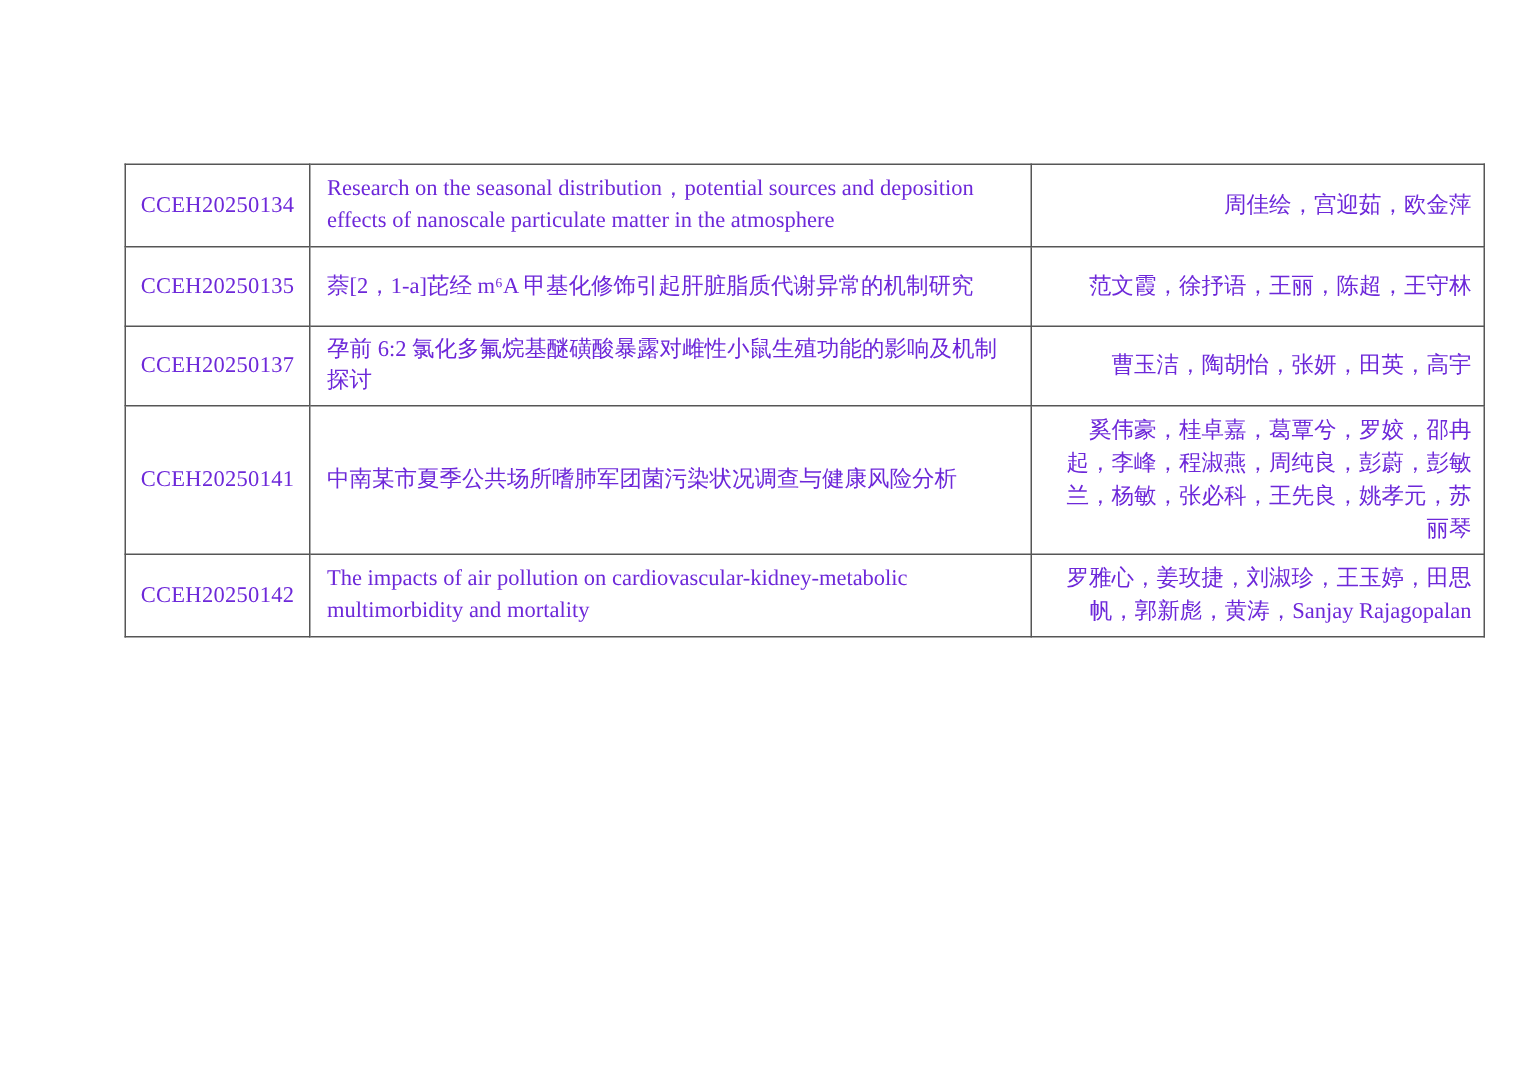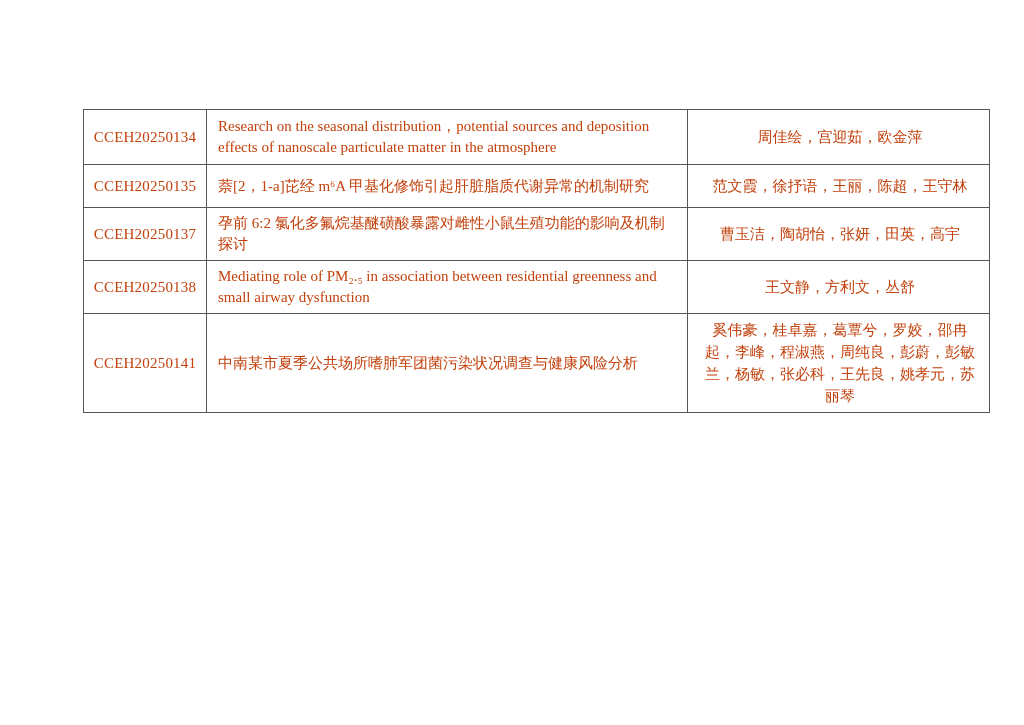--- a/index.html
+++ b/index.html
@@ -15,28 +15,28 @@
     background: #ffffff;
     font-family: "Liberation Serif", "DejaVu Serif", serif;
   }
   table.papers {
     position: absolute;
     left: 83px;
     top: 109px;
     width: 906px;
     border-collapse: collapse;
     table-layout: fixed;
-    color: #c2410c;
+    color: #6d28d9;
   }
   table.papers td {
     border: 1px solid #565656;
     vertical-align: middle;
     overflow: hidden;
   }
-  table.papers tr { height: 43px; }
+  table.papers tr { height: 53px; }
   table.papers tr:nth-child(1) { height: 55px; }
   table.papers tr:nth-child(6) { height: 62px; }
   td.col-id {
     width: 123px;
     text-align: center;
     font-size: 15px;
     padding: 2px 4px;
     letter-spacing: 0.2px;
   }
   td.col-title {
@@ -45,21 +45,21 @@
     line-height: 21px;
     padding: 5px 12px 5px 11px;
     text-align: left;
     margin-left: 37px;
   }
   td.col-authors {
     width: 302px;
     font-size: 15px;
     line-height: 22px;
     padding: 5px 8px 5px 11px;
-    text-align: center;
+    text-align: right;
   }
 </style>
 </head>
 <body>
 
 <div class="sheet">
   <table class="papers">
     <tbody id="rows-container">
   <tr>
     <td class="col-id">
@@ -90,42 +90,42 @@
       <span>CCEH20250137</span>
     </td>
     <td class="col-title">
       <span>孕前 6:2 氯化多氟烷基醚磺酸暴露对雌性小鼠生殖功能的影响及机制探讨</span>
     </td>
     <td class="col-authors">
       <span>曹玉洁，陶胡怡，张妍，田英，高宇</span>
     </td>
   </tr>
 
-  <tr>
-    <td class="col-id">
-      <span>CCEH20250138</span>
-    </td>
-    <td class="col-title">
-      <span>Mediating role of PM₂.₅ in association between residential greenness and small airway dysfunction</span>
-    </td>
-    <td class="col-authors">
-      <span>王文静，方利文，丛舒</span>
-    </td>
-  </tr>
 
 
   <tr>
     <td class="col-id">
       <span>CCEH20250141</span>
     </td>
     <td class="col-title">
       <span>中南某市夏季公共场所嗜肺军团菌污染状况调查与健康风险分析</span>
     </td>
     <td class="col-authors">
       <span>奚伟豪，桂卓嘉，葛覃兮，罗姣，邵冉起，李峰，程淑燕，周纯良，彭蔚，彭敏兰，杨敏，张必科，王先良，姚孝元，苏丽琴</span>
     </td>
   </tr>
 
+  <tr>
+    <td class="col-id">
+      <span>CCEH20250142</span>
+    </td>
+    <td class="col-title">
+      <span>The impacts of air pollution on cardiovascular-kidney-metabolic multimorbidity and mortality</span>
+    </td>
+    <td class="col-authors">
+      <span>罗雅心，姜玫捷，刘淑珍，王玉婷，田思帆，郭新彪，黄涛，Sanjay Rajagopalan</span>
+    </td>
+  </tr>
 
 
 </tbody>
   </table>
 </div>
 
 </body></html>

